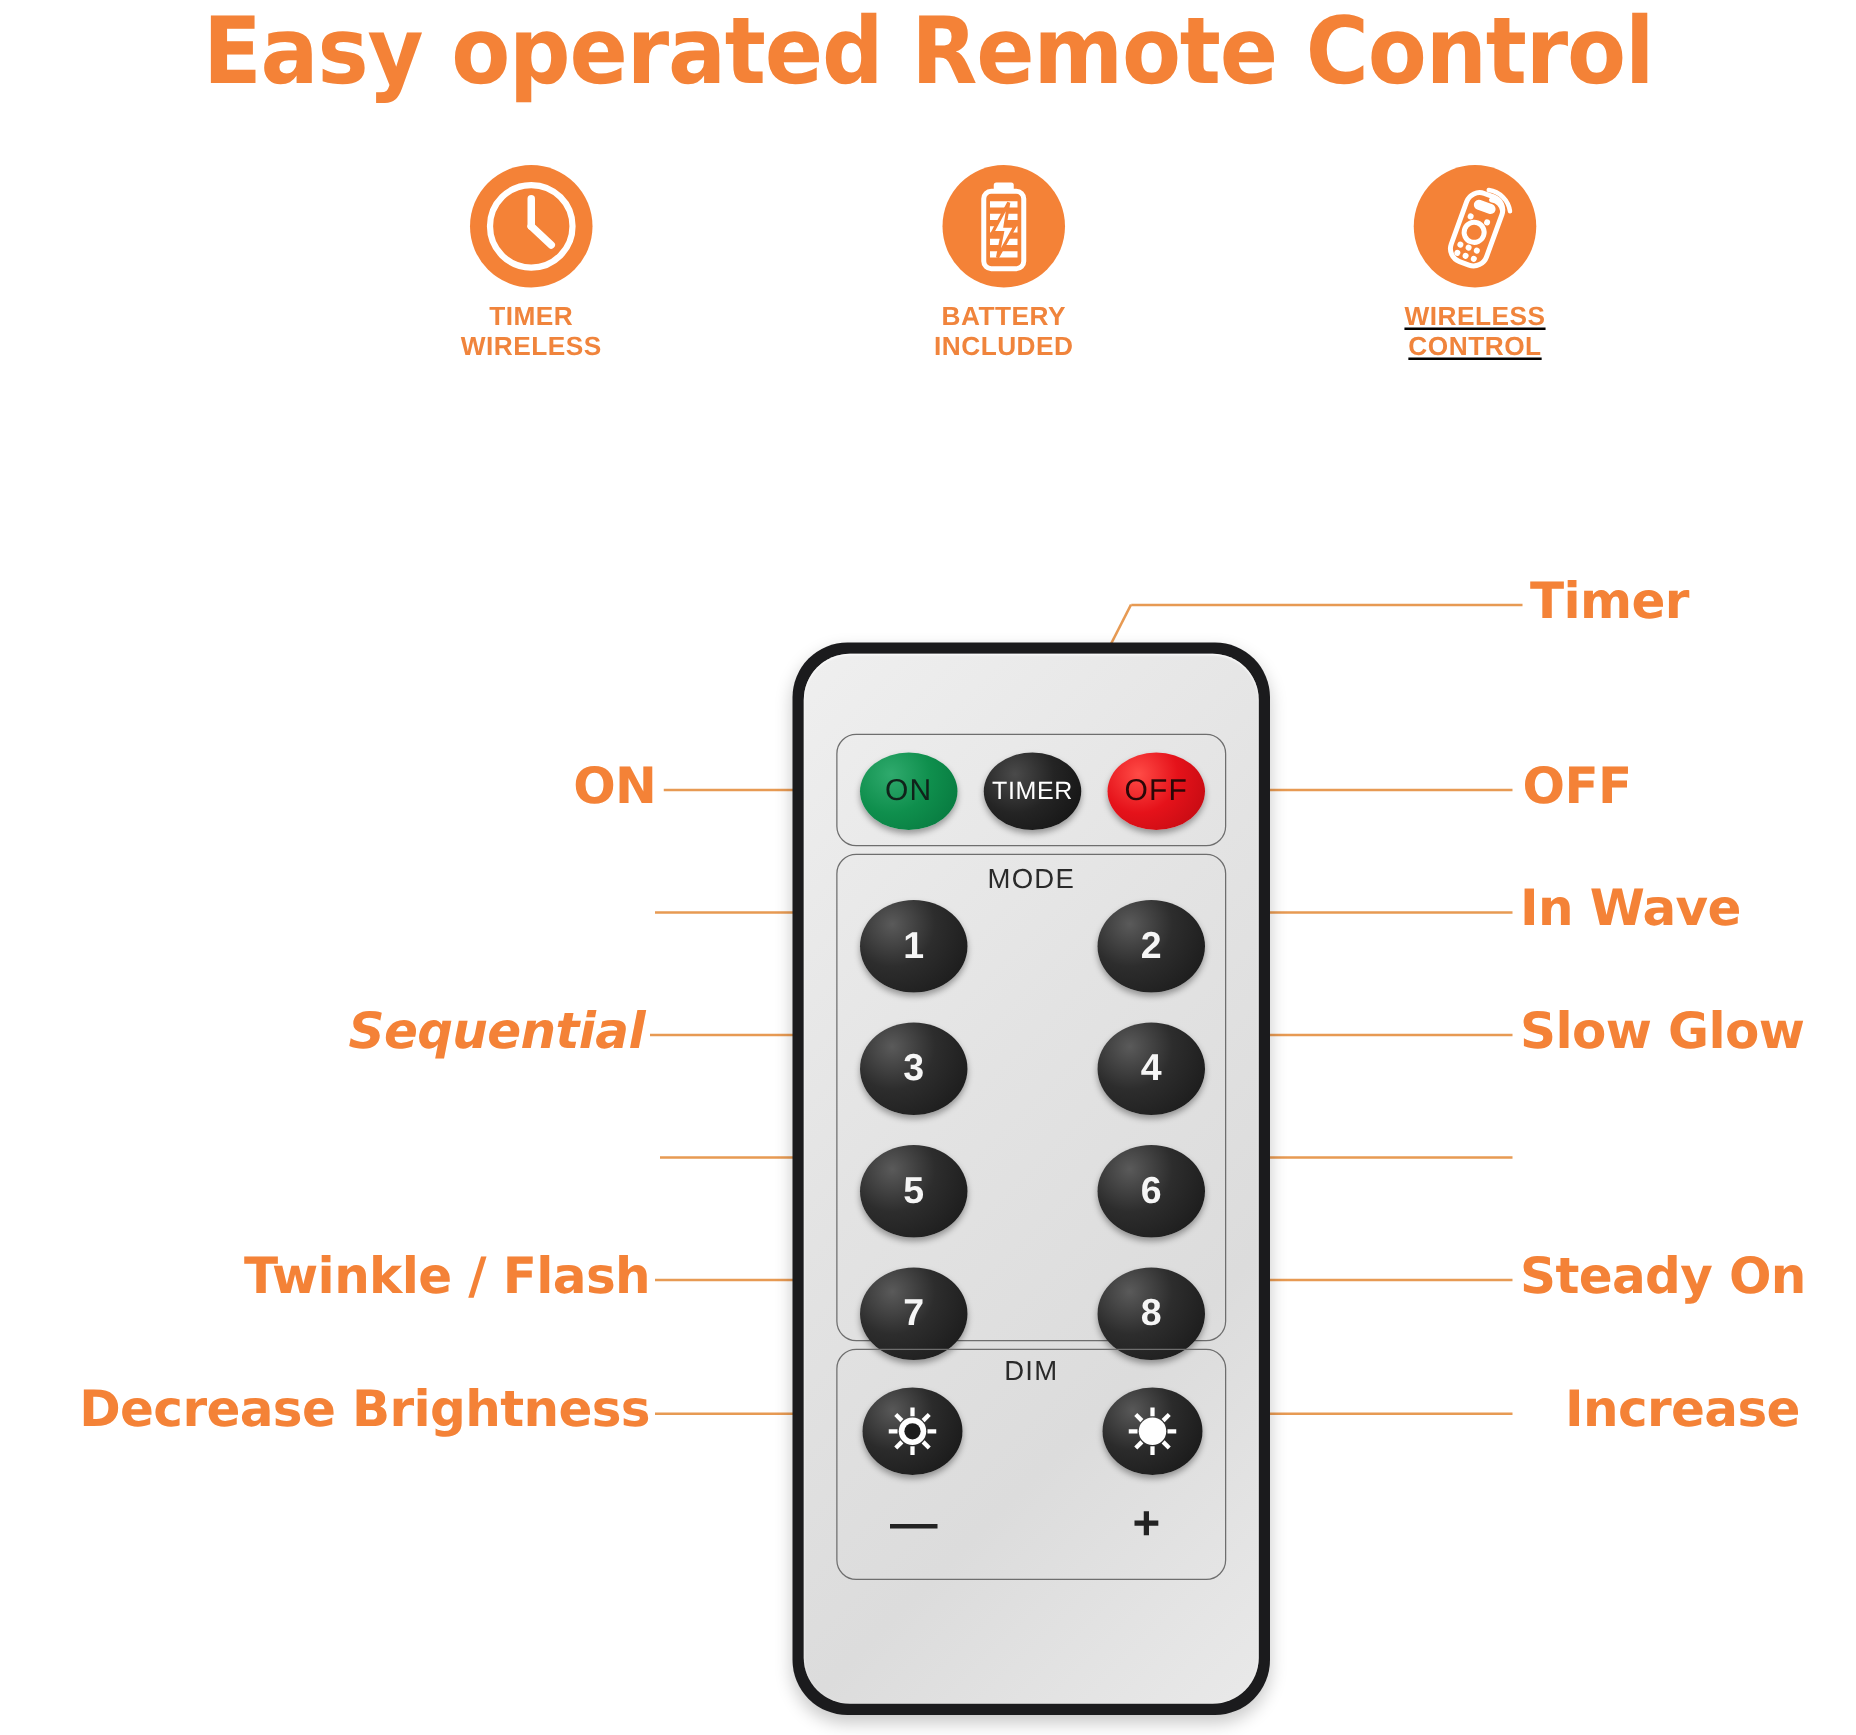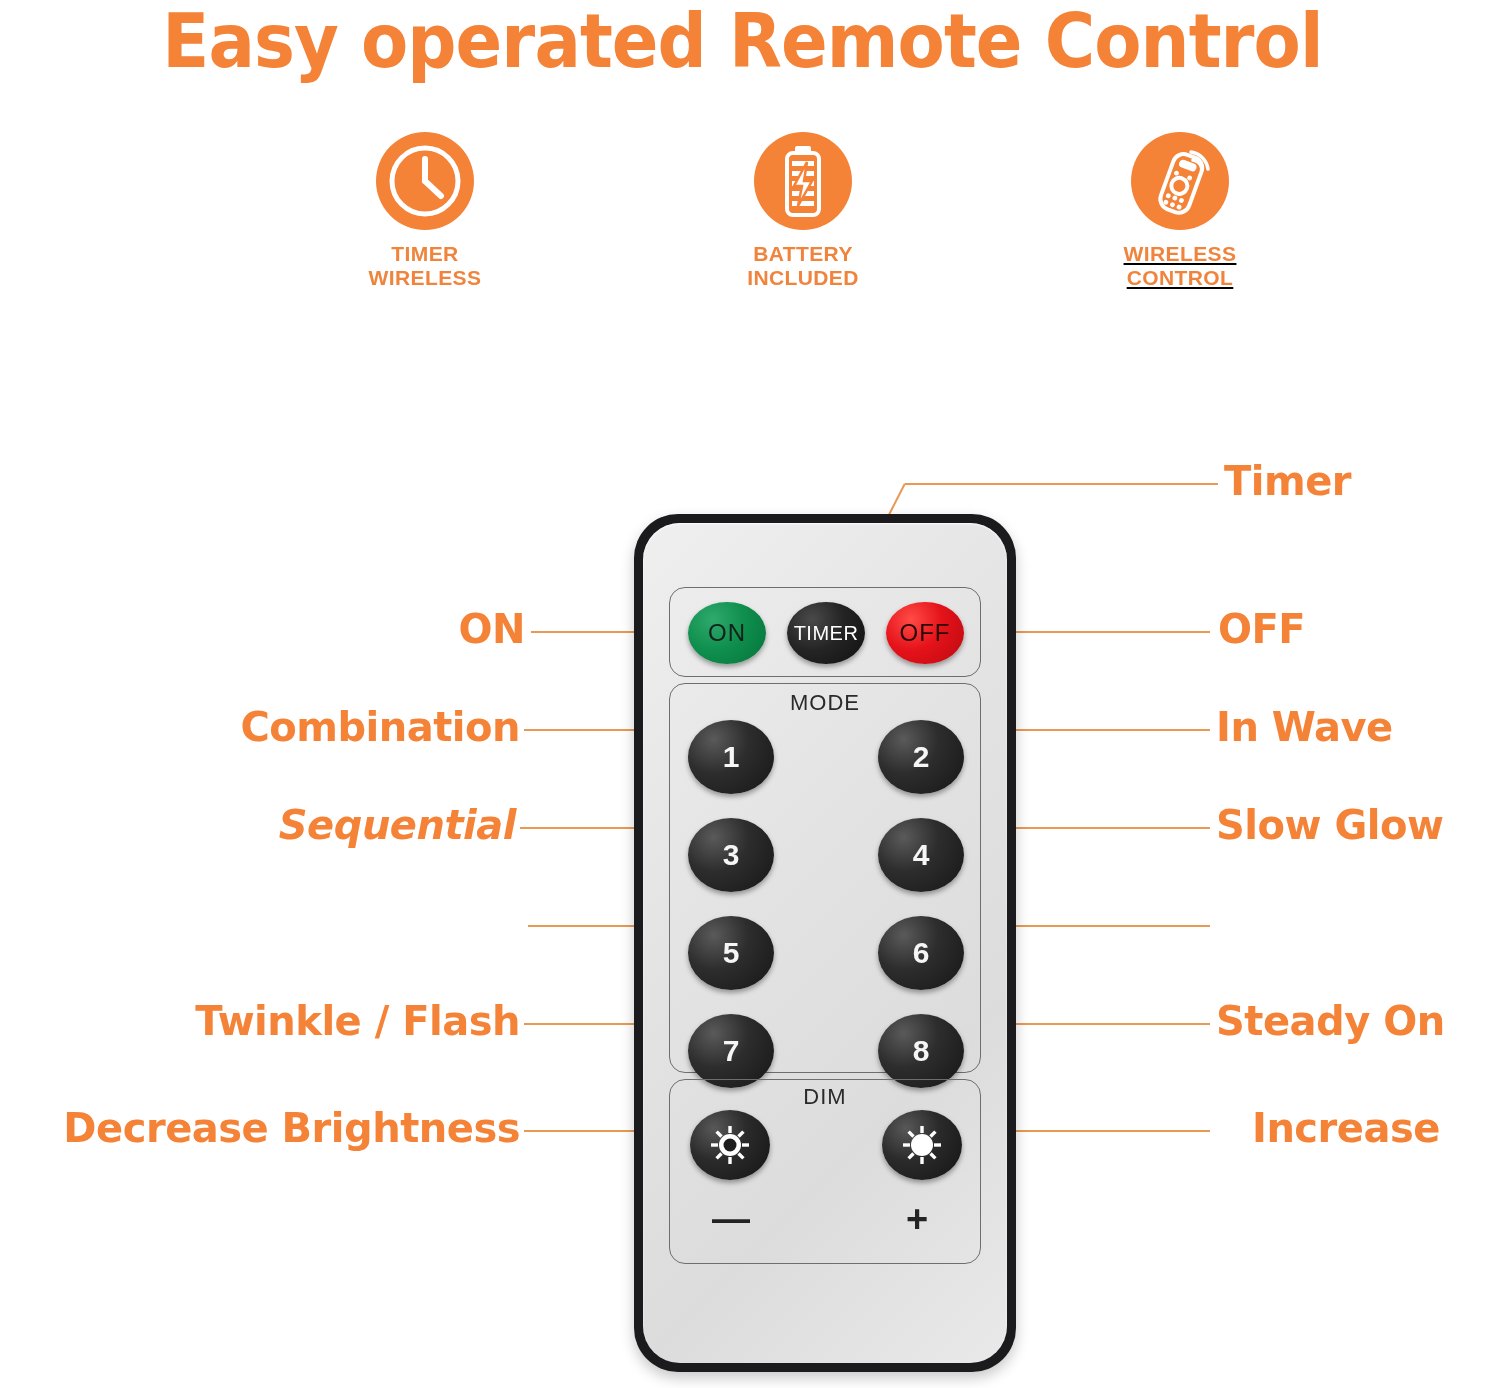--- a/index.html
+++ b/index.html
@@ -328,21 +328,20 @@
         </div>
 
         <div class="pm" id="sym-minus">—</div>
         <div class="pm" id="sym-plus">+</div>
       </div>
 
     </div>
   </div>
 
   <div class="callout left" style="left:180px;top:606px;width:345px;">ON</div>
-  <div class="callout left" style="left:120px;top:704px;width:400px;">Combination</div>
   <div class="callout left" style="left:120px;top:802px;width:396px;font-style:italic;">Sequential</div>
   <div class="callout left" style="left:80px;top:998px;width:440px;">Twinkle / Flash</div>
   <div class="callout left" style="left:10px;top:1105px;width:510px;">Decrease Brightness</div>
 
   <div class="callout right" style="left:1224px;top:458px;">Timer</div>
   <div class="callout right" style="left:1218px;top:606px;">OFF</div>
   <div class="callout right" style="left:1216px;top:704px;">In Wave</div>
   <div class="callout right" style="left:1216px;top:802px;">Slow Glow</div>
   <div class="callout right" style="left:1216px;top:998px;">Steady On</div>
   <div class="callout right" style="left:1216px;top:1105px;margin-left:36px;">Increase</div>

